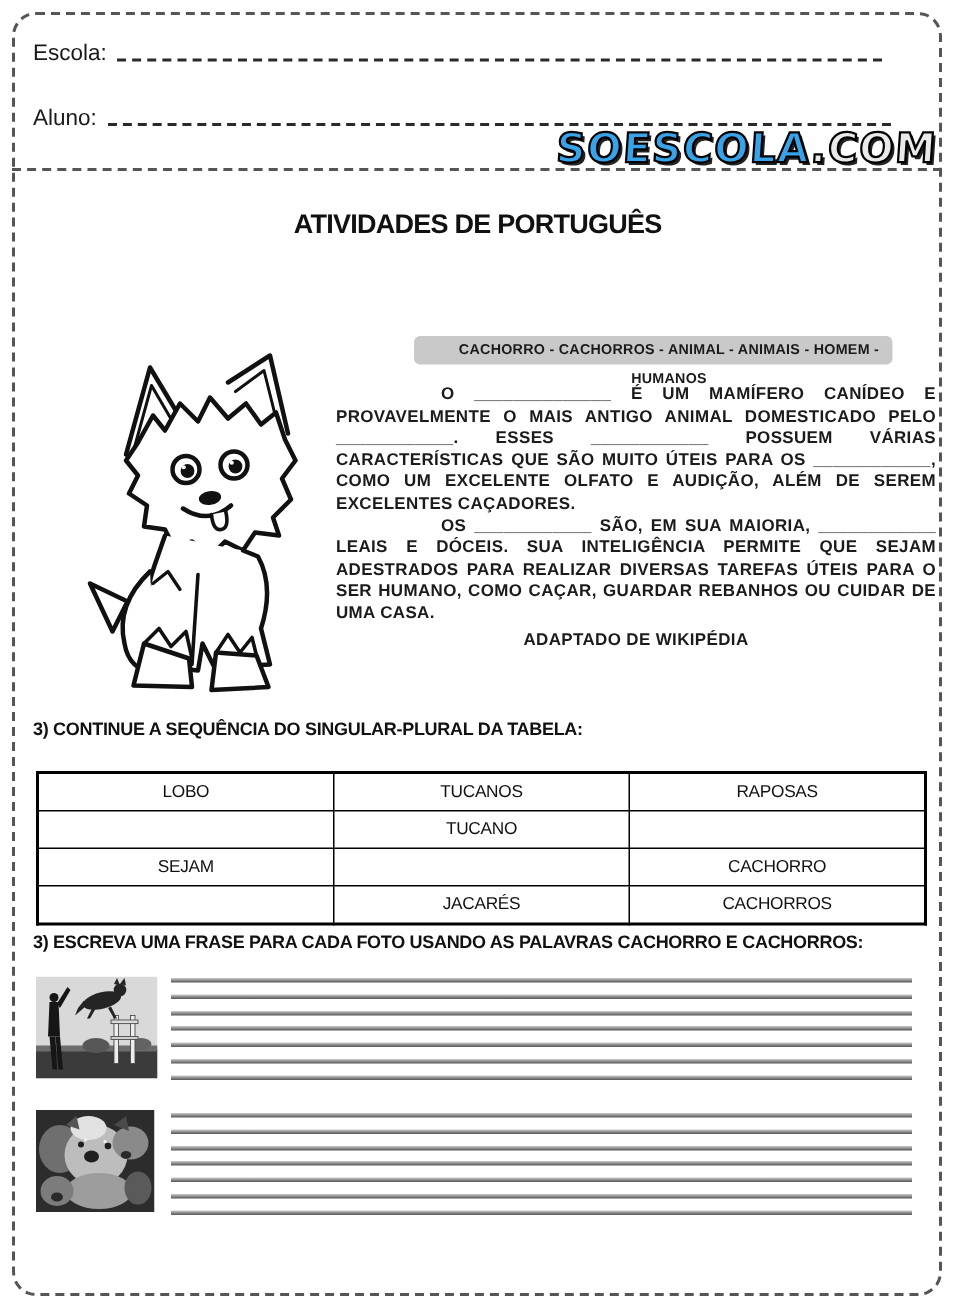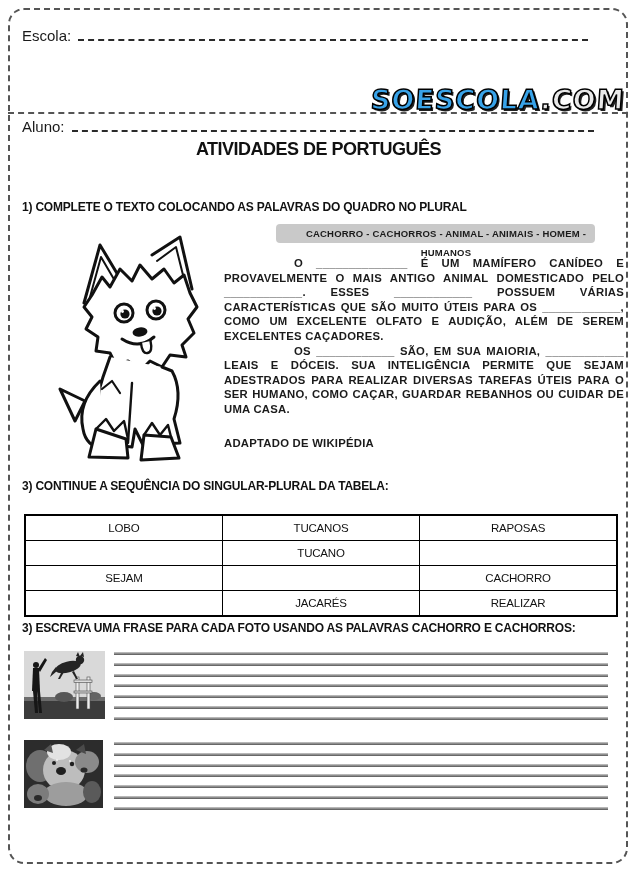--- a/index.html
+++ b/index.html
@@ -13,21 +13,21 @@
     border:2px dashed #555; border-radius:16px;
   }
   .header-divider {
     position:absolute; left:8px; top:112px; width:620px; height:0;
     border-top:2px dashed #555;
   }
   .field-row { position:absolute; display:flex; align-items:flex-end; font-size:15px; color:#1a1a1a; }
   .field-row .label { white-space:nowrap; padding-bottom:1px; }
   .field-row .write-line { flex:1; border-bottom:2px dashed #2a2a2a; margin:0 0 4px 7px; height:0; }
   .escola-row { left:22px; top:27px; width:566px; }
-  .aluno-row  { left:22px; top:70px; width:572px;margin-top:48px; }
+  .aluno-row  { left:22px; top:70px; width:572px; }
   .logo {
     position:absolute; top:84px; right:12px; font-size:27px; font-weight:bold;
     font-family:"DejaVu Sans", sans-serif; letter-spacing:1px; transform:skewX(-4deg);
     -webkit-text-stroke:1.5px #000; text-shadow:2px 2px 0 #222;
     white-space:nowrap;
   }
   .logo .main { color:#38a3e9; }
   .logo .suffix { color:#e9e9e9; }
   .page-title {
     position:absolute; left:0; top:139px; width:100%; text-align:center;
@@ -44,21 +44,21 @@
     background:#c9c9c9; border-radius:4px; text-align:center; line-height:19px;
     font-size:9.5px; font-weight:bold; letter-spacing:0.2px; color:#1a1a1a;padding-left:21px;
   }
   .dog-illustration { position:absolute; left:40px; top:231px; width:198px; height:236px; }
   .fill-text {
     position:absolute; left:224px; top:256px; width:400px;
     font-size:11.3px; line-height:14.6px; font-weight:600; letter-spacing:0.25px;
     text-align:justify; color:#1b1b1b;
   }
   .fill-text p { text-indent:70px; margin:0; }
-  .fill-text .credit { text-align:left; text-indent:0; margin-top:19px; }
+  .fill-text .credit { text-align:center; text-indent:0; margin-top:3px; }
   table.singular-plural {
     position:absolute; left:24px; top:514px; width:594px;
     border-collapse:collapse; border:2px solid #000;
     font-size:11.5px; letter-spacing:-0.2px;
   }
   table.singular-plural td {
     border:1px solid #000; width:33.33%; height:21px; text-align:center; padding:6px;
   }
   .photo { position:absolute; left:24px; }
   .photo-1 { top:651px; }
@@ -84,21 +84,20 @@
     <span class="write-line"></span>
   </div>
   <div class="field-row aluno-row">
     <span class="label">Aluno:</span>
     <span class="write-line"></span>
   </div>
   <div class="logo"><span class="main">SOESCOLA</span><span class="suffix">.COM</span></div>
 
   <div class="page-title">ATIVIDADES DE PORTUGUÊS</div>
 
-  <div class="ex-heading h-ex1">1) COMPLETE O TEXTO COLOCANDO AS PALAVRAS DO QUADRO NO PLURAL</div>
   <div class="word-box">CACHORRO - CACHORROS - ANIMAL - ANIMAIS - HOMEM - HUMANOS</div>
 
   <div class="dog-illustration">
     <svg width="198" height="236" viewBox="0 0 198 236" xmlns="http://www.w3.org/2000/svg">
       <g fill="#ffffff" stroke="#111" stroke-width="3" stroke-linejoin="round" stroke-linecap="round">
 
         <path d="M44,72 L60,14 L84,54"></path>
         <path d="M50,66 L61,26 L75,50" fill="none" stroke-width="2"></path>
         <path d="M112,24 L140,6 L152,58"></path>
         <path d="M117,30 L136,16 L145,52" fill="none" stroke-width="2"></path>
@@ -153,21 +152,21 @@
         <td></td>
       </tr>
       <tr>
         <td>SEJAM</td>
         <td></td>
         <td>CACHORRO</td>
       </tr>
       <tr>
         <td></td>
         <td>JACARÉS</td>
-        <td>REALIZAR</td>
+        <td>CACHORROS</td>
       </tr>
     </tbody>
   </table>
 
   <div class="ex-heading h-ex3">3) ESCREVA UMA FRASE PARA CADA FOTO USANDO AS PALAVRAS CACHORRO E CACHORROS:</div>
 
   <div class="photo photo-1">
     <svg width="81" height="68" viewBox="0 0 81 68" xmlns="http://www.w3.org/2000/svg">
       <rect width="81" height="68" fill="#d9d9d9"></rect>
       <rect x="0" y="49" width="81" height="19" fill="#3b3b3b"></rect>

